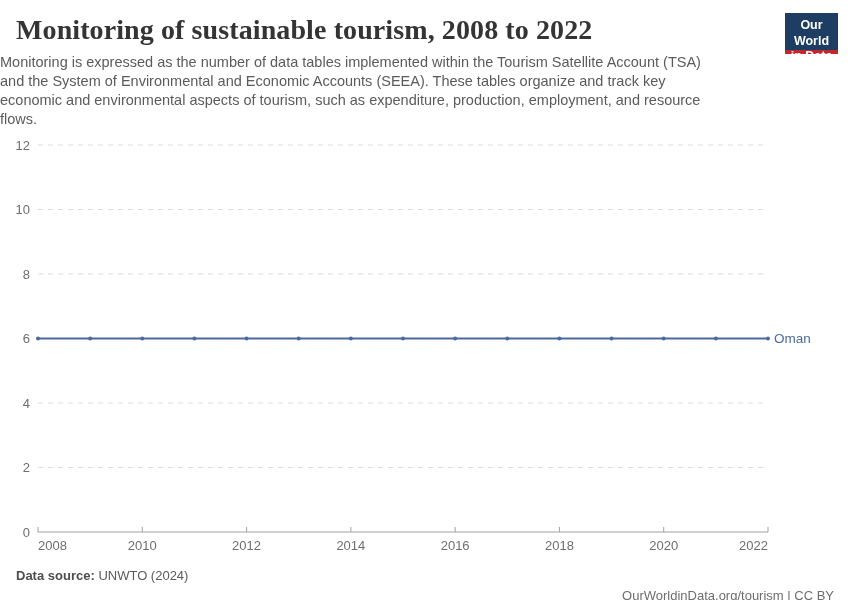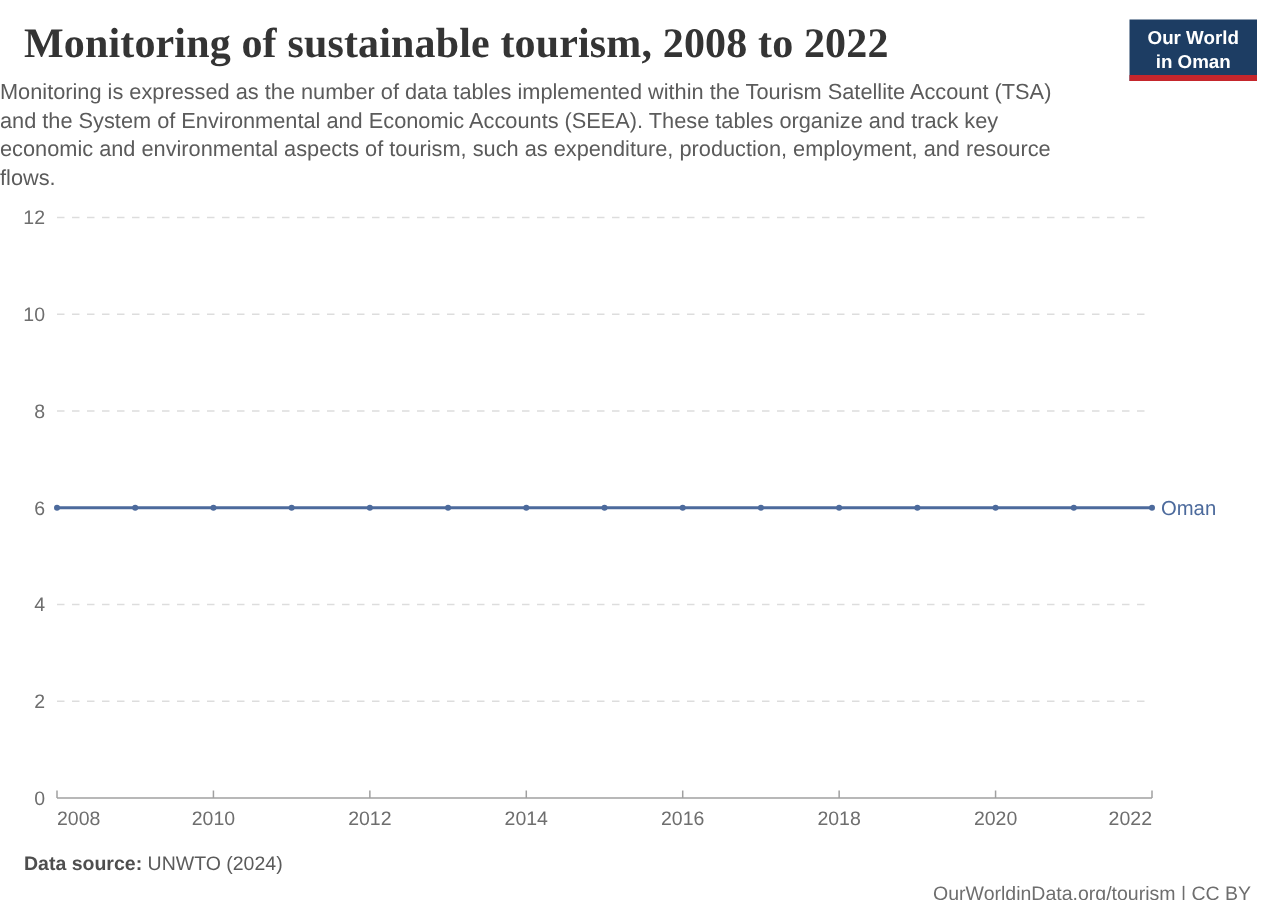--- a/index.html
+++ b/index.html
@@ -20,21 +20,21 @@
     font-family: "Liberation Serif", "DejaVu Serif", serif;
     font-size: 28px;
     font-weight: 700;
     color: #343434;
     letter-spacing: 0.1px;
   }
   .owid-logo {
     position: absolute;
     right: 12px;
     top: 13px;
-    width: 85px;
+    width: 53px;
     height: 41px;
     background: #1d3d63;
     border-bottom: 4px solid #c5262c;
     color: #ffffff;
     font-size: 12.5px;
     font-weight: 700;
     line-height: 15.5px;
     text-align: center;
     padding-top: 5px;
   }
@@ -70,21 +70,21 @@
 </style>
 </head>
 <body>
 
 <div class="page">
 
   <h1 class="chart-title">Monitoring of sustainable tourism, 2008 to 2022</h1>
 
   <div class="owid-logo">
     <div>Our World</div>
-    <div>in Oman</div>
+    <div>in Data</div>
   </div>
 
   <p class="chart-subtitle">Monitoring is expressed as the number of data tables implemented within the Tourism Satellite Account (TSA) and the System of Environmental and Economic Accounts (SEEA). These tables organize and track key economic and environmental aspects of tourism, such as expenditure, production, employment, and resource flows.</p>
 
   <div class="chart-area">
     <svg id="chart-svg" width="850" height="430" viewBox="0 0 850 430">
         <line x1="38" y1="402" x2="768" y2="402" stroke="#a0a0a0" stroke-width="1"></line>
         <text x="30" y="406.5" text-anchor="end" font-size="13" fill="#6e6e6e">0</text>
         <line x1="38" y1="337.5" x2="768" y2="337.5" stroke="#dddddd" stroke-width="1" stroke-dasharray="5,5"></line>
         <text x="30" y="342" text-anchor="end" font-size="13" fill="#6e6e6e">2</text>

